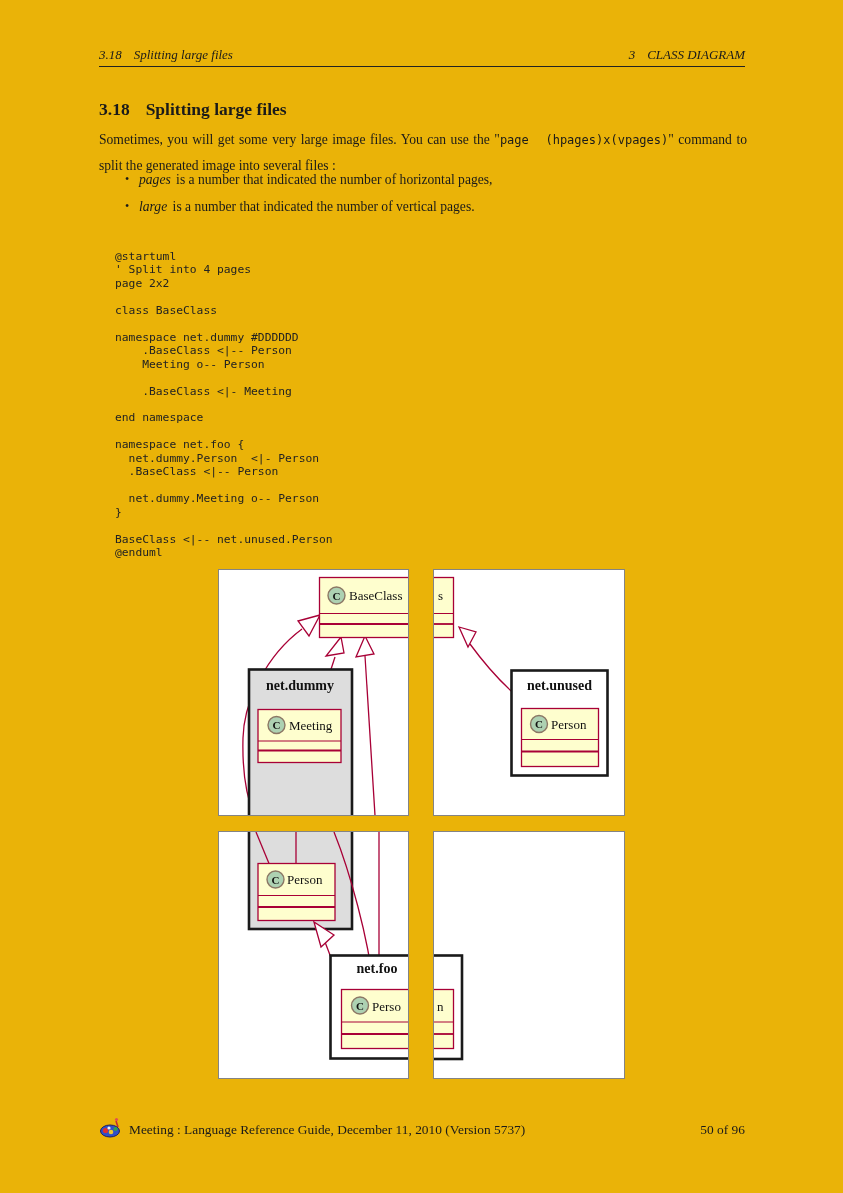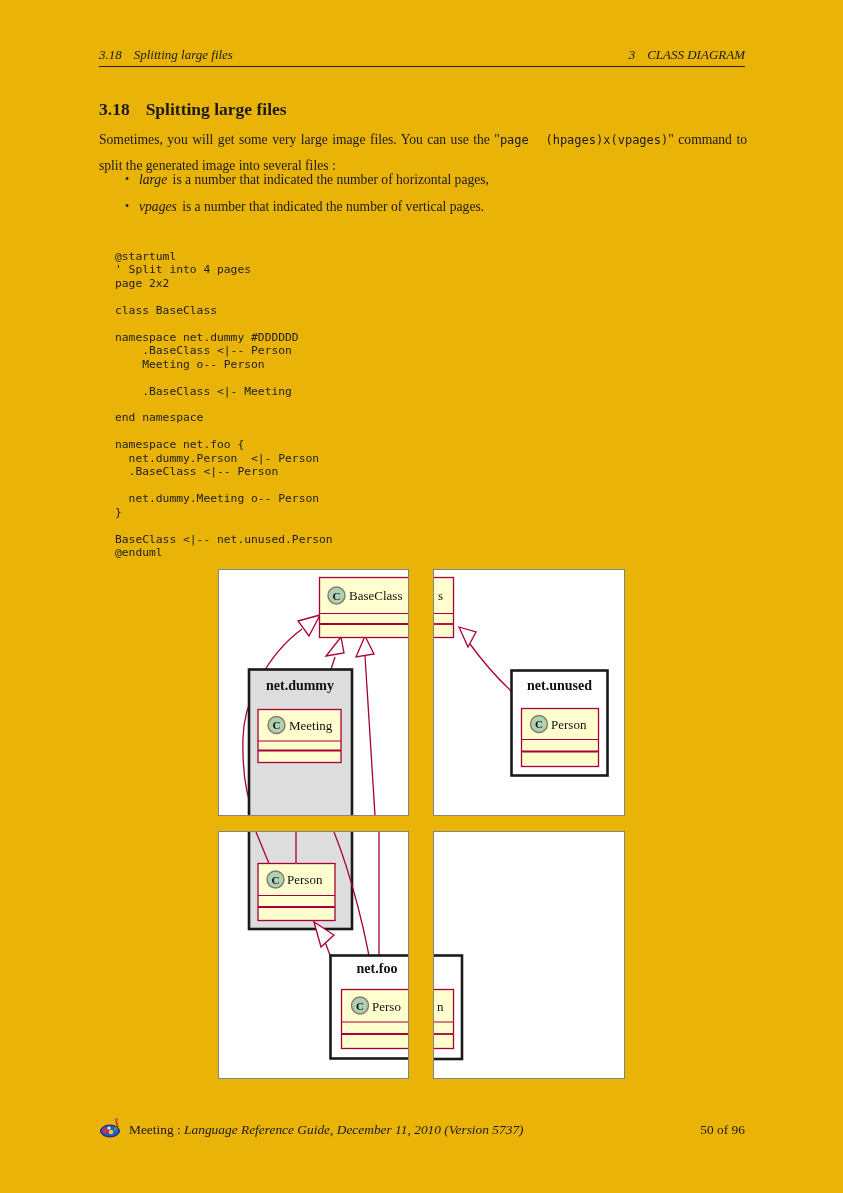--- a/index.html
+++ b/index.html
@@ -43,21 +43,21 @@
 
   svg text{font-family:"Liberation Serif","DejaVu Serif",serif;fill:#111;}
   text.clsname{font-size:13px;}
   text.nsname{font-size:14px;font-weight:bold;}
   text.cletter{font-size:11px;font-weight:bold;text-anchor:middle;}
 
   
   .footer{position:absolute;left:99px;top:1116px;width:646px;height:24px;font-size:13.4px;}
   .footer .logo{position:absolute;left:0;top:1px;}
   .footer .ftext{position:absolute;left:30px;bottom:2px;}
-  .footer .ftext .ital{font-style:italic;}
+  .footer .ftext .ital{}
   .footer .pageno{position:absolute;right:0;bottom:2px;}
 </style>
 </head>
 <body>
 
 <div class="page">
 
   <div class="runhead">
     <span class="lft">
       <span class="num">3.18</span><span>Splitting large files</span>
@@ -69,25 +69,25 @@
 
   <div class="sechead">
     <span class="num">3.18</span><span>Splitting large files</span>
   </div>
 
   <div class="intro"><span>Sometimes, you will get some very large image files. You can use the "</span><span class="mono">page  (hpages)x(vpages)</span><span>" command to split the generated image into several files :</span></div>
 
   <div class="bullets">
     <div class="bullet">
       <span class="mark">•</span>
-      <span><em>large</em><span> is a number that indicated the number of horizontal pages,</span></span>
+      <span><em>pages</em><span> is a number that indicated the number of horizontal pages,</span></span>
     </div>
     <div class="bullet">
       <span class="mark">•</span>
-      <span><em>vpages</em><span> is a number that indicated the number of vertical pages.</span></span>
+      <span><em>large</em><span> is a number that indicated the number of vertical pages.</span></span>
     </div>
   </div>
 
   <pre class="codeblock">@startuml
 ' Split into 4 pages
 page 2x2
 
 class BaseClass
 
 namespace net.dummy #DDDDDD

